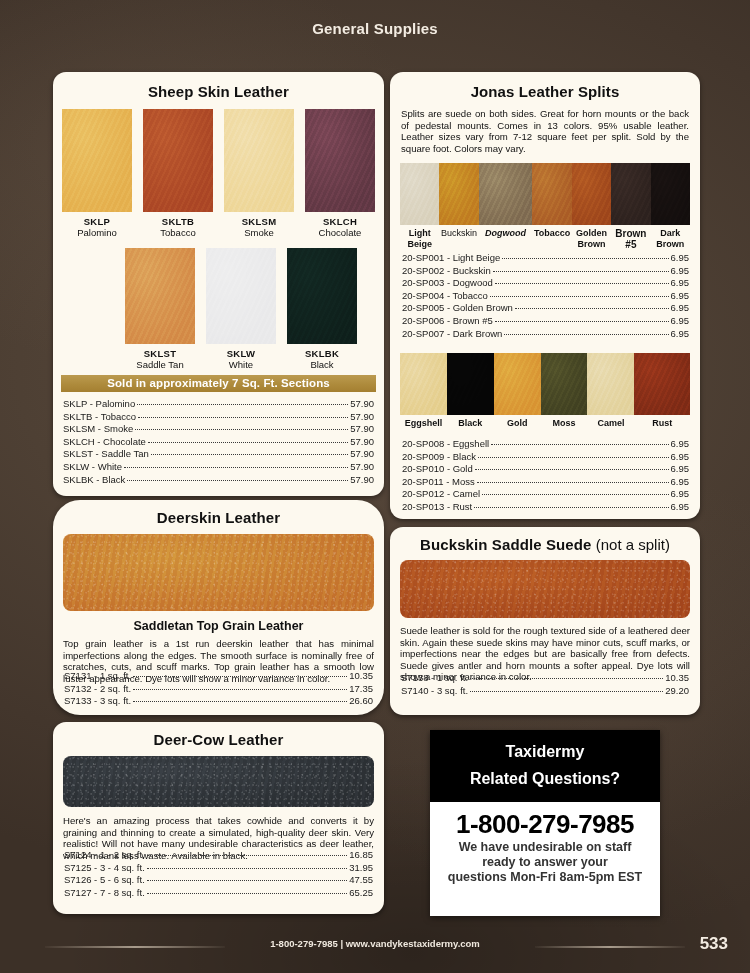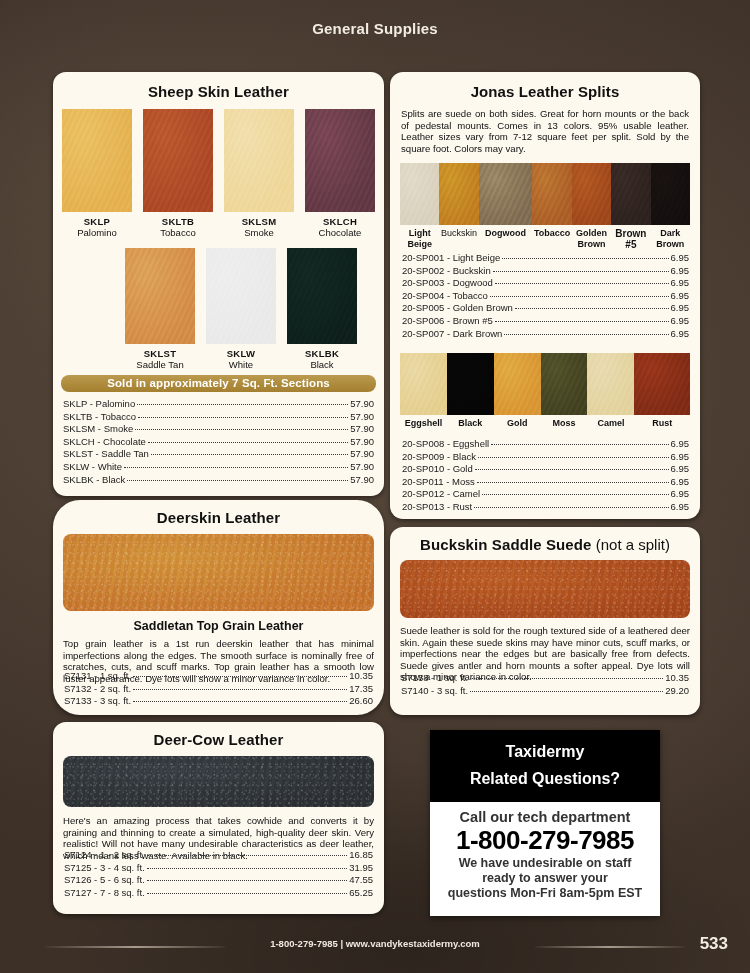--- a/index.html
+++ b/index.html
@@ -134,21 +134,20 @@
 
   
   .gold-banner {
     background: linear-gradient(180deg, #bb9a4f 0%, #ae8b3c 55%, #a47f31 100%);
     color: #ffffff;
     text-align: center;
     font-weight: bold;
     font-size: 11.5px;
     line-height: 17px;
     letter-spacing: 0.1px;
-    border-radius: 8px;
   }
 
   
   .price-list {
     font-size: 9.5px;
     color: #1a1a1a;
     line-height: 12.6px;
   }
   .price-row {
     display: flex;
@@ -339,21 +338,21 @@
 
     <div class="swatch-row" style="margin-top:9px; gap:0; padding:0 10px;">
       <div class="swatch-cell" style="width:41.2px;">
         <div class="swatch" style="height:62px; background:#ddd6c3;"></div>
         <div class="swatch-name" style="font-weight:bold; font-size:9px; margin-top:3px;">Light Beige</div>
       </div>
       <div class="swatch-cell" style="width:41.2px;">
         <div class="swatch" style="height:62px; background:#c78a25;"></div>
         <div class="swatch-name" style="font-weight:normal; font-size:9px; margin-top:3px;">Buckskin</div>
       </div>
-      <div class="swatch-cell" style="width:56px;">
+      <div class="swatch-cell" style="width:56px;font-style:italic;">
         <div class="swatch" style="height:62px; background:#8d7a5c;"></div>
         <div class="swatch-name" style="font-weight:bold; font-size:9px; margin-top:3px;">Dogwood</div>
       </div>
       <div class="swatch-cell" style="width:41.2px;">
         <div class="swatch" style="height:62px; background:#b46a2c;"></div>
         <div class="swatch-name" style="font-weight:bold; font-size:9px; margin-top:3px;">Tobacco</div>
       </div>
       <div class="swatch-cell" style="width:41.2px;">
         <div class="swatch" style="height:62px; background:#a9501f;"></div>
         <div class="swatch-name" style="font-weight:bold; font-size:9px; margin-top:3px;">Golden Brown</div>
@@ -549,21 +548,20 @@
       </div>
     </div>
   </div>
 
   <div class="ad-box" style="left:430px; top:730px; width:230px; height:186px; background:#ffffff;">
     <div class="ad-black" style="padding:8px 6px 10px 6px;">
       <div class="ad-line1">Taxidermy</div>
       <div class="ad-line1">Related Questions?</div>
     </div>
     <div class="ad-white" style="padding:7px 4px 0 4px;">
-      <div class="ad-call">Call our tech department</div>
       <div class="ad-phone">1-800-279-7985</div>
       <div class="ad-note">We have undesirable on staff</div>
       <div class="ad-note">ready to answer your</div>
       <div class="ad-note">questions Mon-Fri 8am-5pm EST</div>
     </div>
   </div>
 
   <div class="footer">
     <div class="footer-rule left"></div>
     <div class="footer-text">1-800-279-7985 | www.vandykestaxidermy.com</div>

